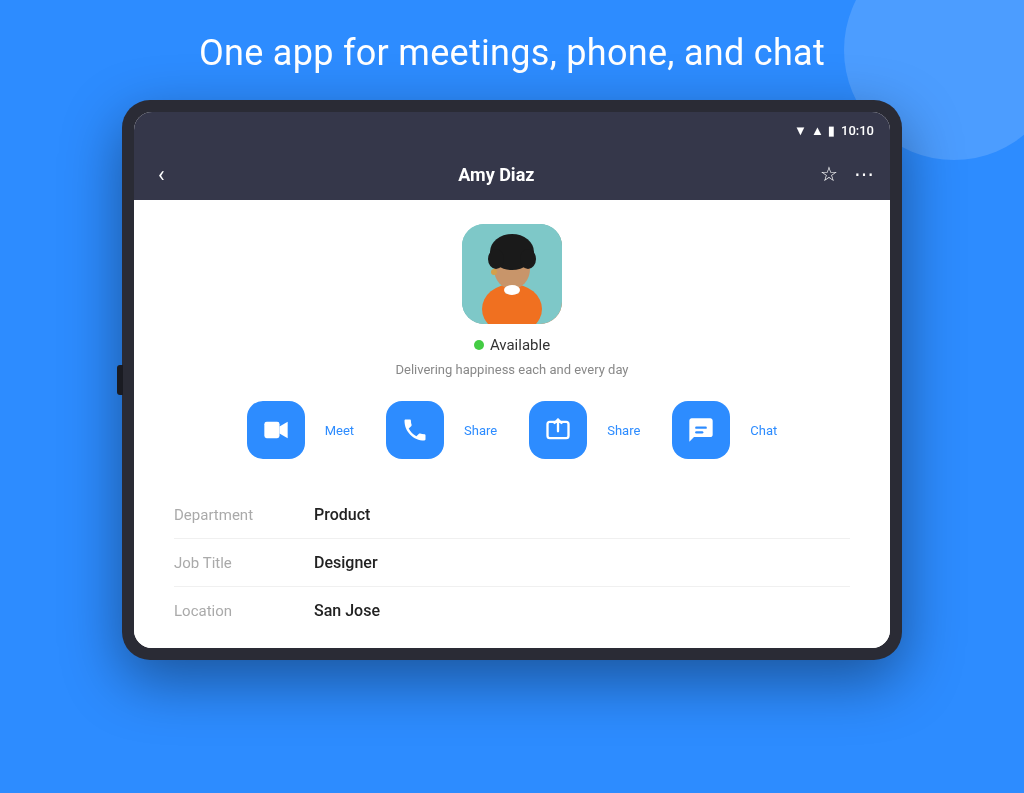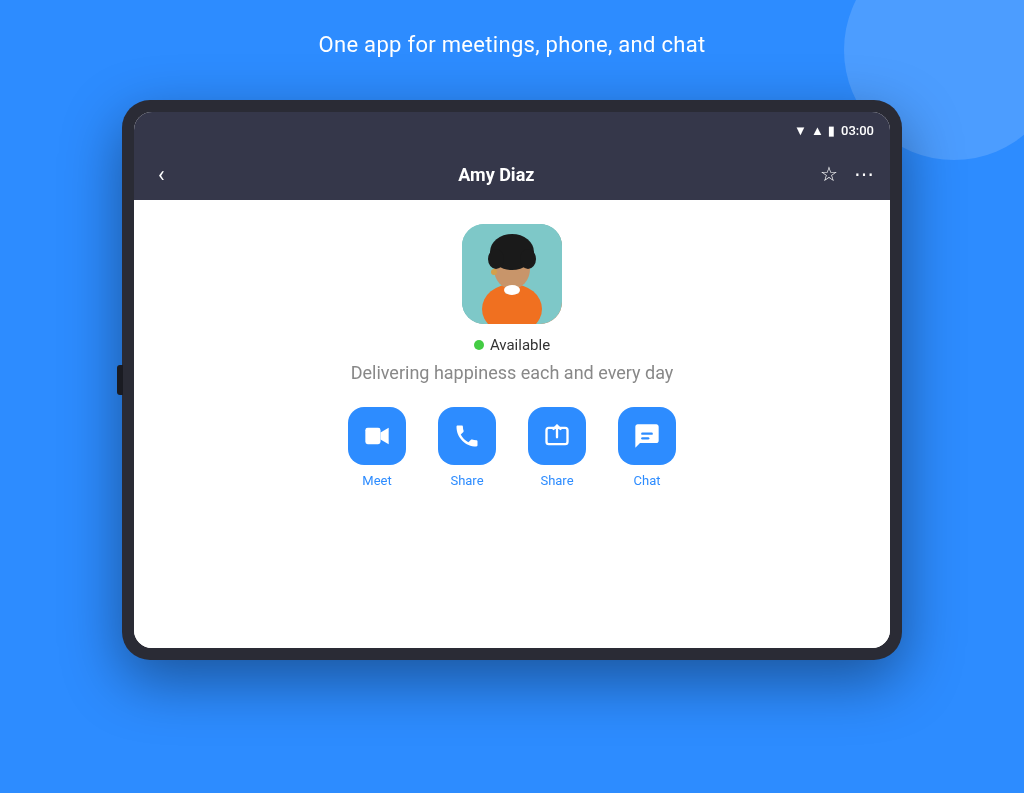--- a/index.html
+++ b/index.html
@@ -21,21 +21,21 @@
       width: 220px;
       height: 220px;
       border-radius: 50%;
       background: rgba(255,255,255,0.15);
     }
 
     
     .hero-text {
       text-align: center;
       color: white;
-      font-size: 22px;
+      font-size: 36px;
       font-weight: 400;
       padding-top: 32px;
       padding-bottom: 30px;
       letter-spacing: 0.3px;
     }
 
     
     .tablet-frame {
       position: absolute;
       left: 50%;
@@ -179,37 +179,37 @@
       border-radius: 50%;
       background: #44cc44;
     }
 
     .status-text {
       font-size: 15px;
       color: #333;
     }
 
     .tagline {
-      font-size: 18px;
+      font-size: 13px;
       color: #888;
       margin-bottom: 24px;
     }
 
     
     .action-buttons {
       display: flex;
       gap: 32px;
       margin-bottom: 32px;
     }
 
     .action-btn-wrapper {
       display: flex;
-      flex-direction: column;
-      align-items: center;
-      gap: 8px;
+      flex-direction: row;
+      align-items: center;
+      gap: 20px;
     }
 
     .action-btn {
       width: 58px;
       height: 58px;
       border-radius: 16px;
       background: #2d8cff;
       display: flex;
       align-items: center;
       justify-content: center;
@@ -270,21 +270,21 @@
 
     <div class="status-bar">
       <div class="status-icons">
 
         <span style="color:white;font-size:13px;">▼</span>
 
         <span style="color:white;font-size:13px;">▲</span>
 
         <span style="color:white;font-size:13px;">▮</span>
       </div>
-      <div class="time">03:00</div>
+      <div class="time">10:10</div>
     </div>
 
     <div class="nav-bar">
       <span class="nav-back">‹</span>
       <div class="nav-title">Amy Diaz</div>
       <div class="nav-actions">
         <span class="nav-star">☆</span>
         <span class="nav-more">⋯</span>
       </div>
     </div>
@@ -358,16 +358,34 @@
               <path d="M20 2H4c-1.1 0-2 .9-2 2v18l4-4h14c1.1 0 2-.9 2-2V4c0-1.1-.9-2-2-2z" fill="white"></path>
               <rect x="7" y="9" width="10" height="2" rx="1" fill="#2d8cff"></rect>
               <rect x="7" y="13" width="7" height="2" rx="1" fill="#2d8cff"></rect>
             </svg>
           </button>
           <span class="action-label">Chat</span>
         </div>
 
       </div>
 
+      <div class="info-section">
+
+        <div class="info-row">
+          <span class="info-label">Department</span>
+          <span class="info-value">Product</span>
+        </div>
+
+        <div class="info-row">
+          <span class="info-label">Job Title</span>
+          <span class="info-value">Designer</span>
+        </div>
+
+        <div class="info-row">
+          <span class="info-label">Location</span>
+          <span class="info-value">San Jose</span>
+        </div>
+
+      </div>
 
     </div>
   </div>
 </div>
 
 </body></html>

